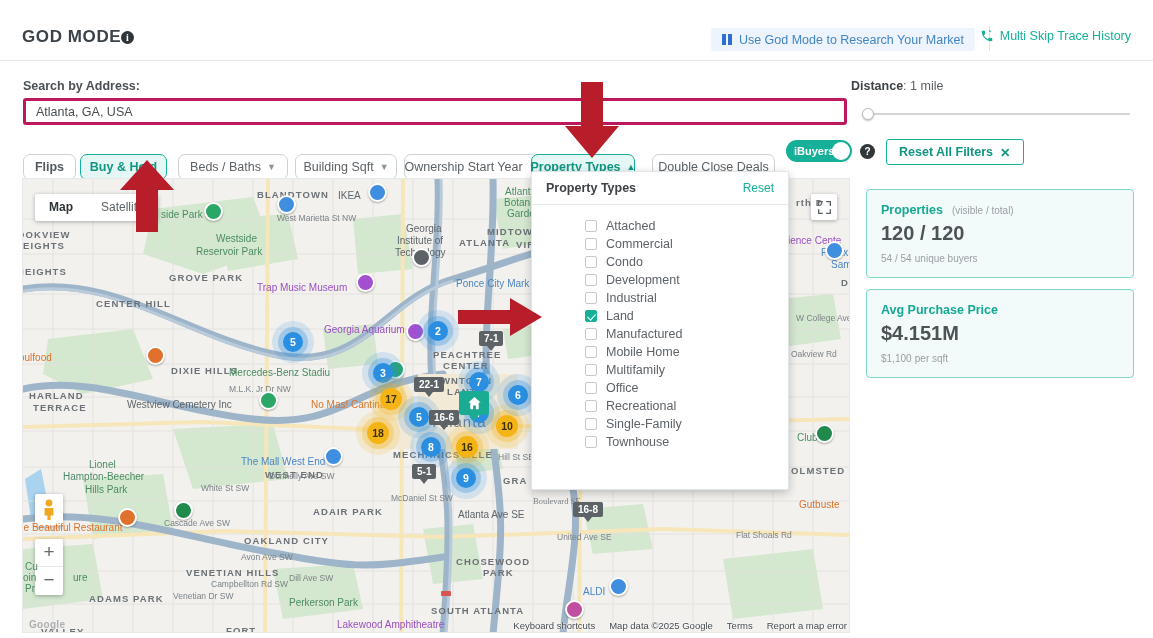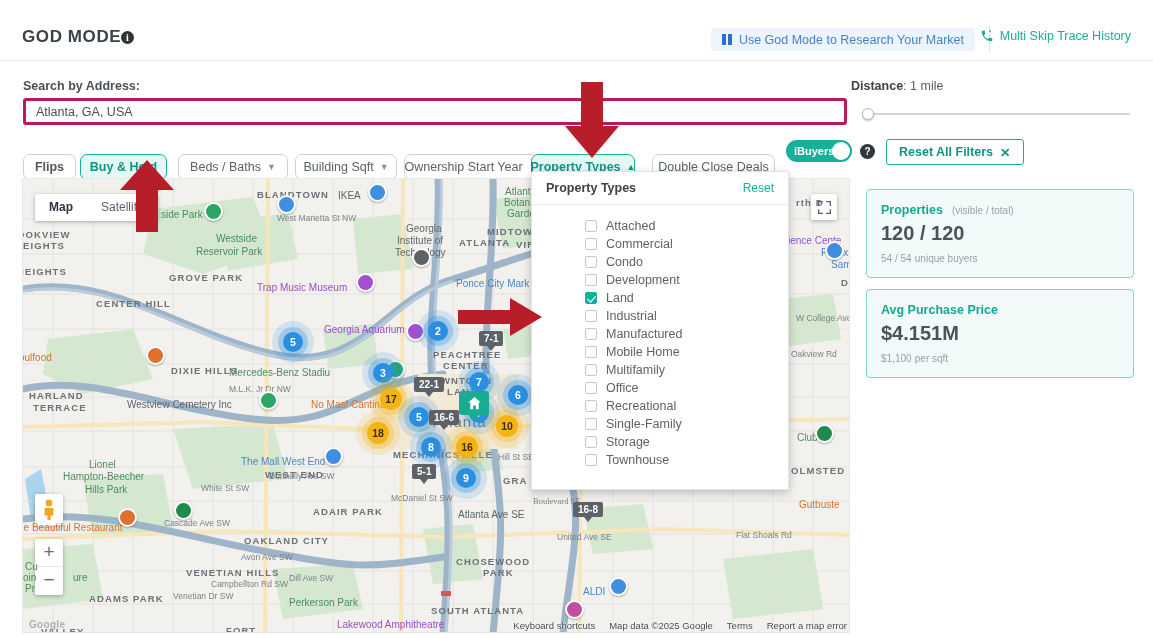--- a/index.html
+++ b/index.html
@@ -553,29 +553,29 @@
         </div>
         <div class="dd-row">
           <span class="cbox"></span>
           <span class="dd-label">Condo</span>
         </div>
         <div class="dd-row">
           <span class="cbox"></span>
           <span class="dd-label">Development</span>
         </div>
         <div class="dd-row">
+          <span class="cbox"></span>
+          <span class="dd-label">Industrial</span>
+        </div>
+        <div class="dd-row">
           <span class="cbox on"></span>
           <span class="dd-label">Land</span>
         </div>
         <div class="dd-row">
           <span class="cbox"></span>
-          <span class="dd-label">Industrial</span>
-        </div>
-        <div class="dd-row">
-          <span class="cbox"></span>
           <span class="dd-label">Manufactured</span>
         </div>
         <div class="dd-row">
           <span class="cbox"></span>
           <span class="dd-label">Mobile Home</span>
         </div>
         <div class="dd-row">
           <span class="cbox"></span>
           <span class="dd-label">Multifamily</span>
         </div>
@@ -583,24 +583,20 @@
           <span class="cbox"></span>
           <span class="dd-label">Office</span>
         </div>
         <div class="dd-row">
           <span class="cbox"></span>
           <span class="dd-label">Recreational</span>
         </div>
         <div class="dd-row">
           <span class="cbox"></span>
           <span class="dd-label">Single-Family</span>
-        </div>
-        <div class="dd-row">
-          <span class="cbox"></span>
-          <span class="dd-label">Storage</span>
         </div>
         <div class="dd-row">
           <span class="cbox"></span>
           <span class="dd-label">Townhouse</span>
         </div>
       </div>
   </div>
 
   <div class="card card1">
     <div class="c-title">Properties</div>

